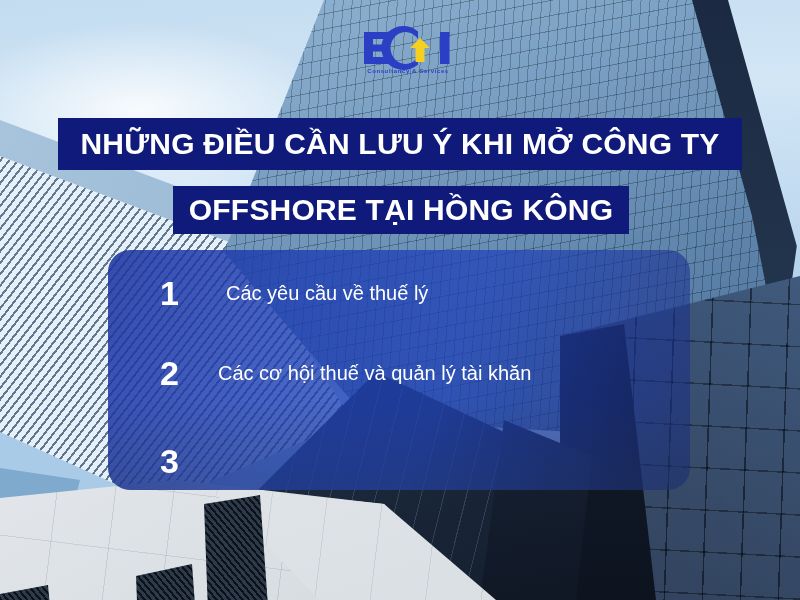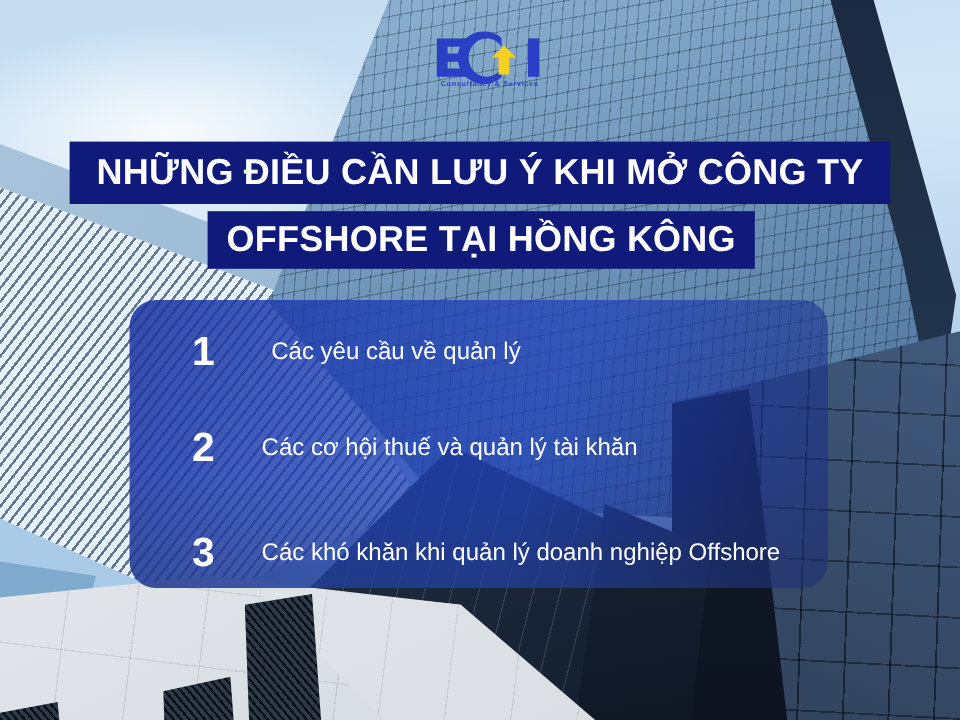--- a/index.html
+++ b/index.html
@@ -161,21 +161,21 @@
     display: flex;
     align-items: center;
     justify-content: center;
     white-space: nowrap;
   }
   #title-band-1 {
     left: 58px; top: 118px; width: 684px; height: 52px;
     font-size: 30px;
   }
   #title-band-2 {
-    left: 173px; top: 176px; width: 456px; height: 48px;
+    left: 173px; top: 186px; width: 456px; height: 48px;
     font-size: 30px;
   }
 
   
   #list-panel {
     position: absolute;
     left: 108px; top: 250px; width: 582px; height: 240px;
     border-radius: 22px;
     background: linear-gradient(112deg,
         rgba(29,53,160,0.88) 0%,
@@ -286,29 +286,28 @@
   </div>
 
   <div class="title-band" id="title-band-1">NHỮNG ĐIỀU CẦN LƯU Ý KHI MỞ CÔNG TY</div>
   <div class="title-band" id="title-band-2">OFFSHORE TẠI HỒNG KÔNG</div>
 
   <div id="list-panel">
     <div class="list-rows">
 
       <div class="list-row" id="list-row-1">
         <div class="row-num">1</div>
-        <div class="row-text">Các yêu cầu về quản lý</div>
+        <div class="row-text">Các yêu cầu về thuế lý</div>
       </div>
 
       <div class="list-row" id="list-row-2">
         <div class="row-num">2</div>
         <div class="row-text">Các cơ hội thuế và quản lý tài khăn</div>
       </div>
 
       <div class="list-row" id="list-row-3">
         <div class="row-num">3</div>
-        <div class="row-text">Các khó khăn khi quản lý doanh nghiệp Offshore</div>
       </div>
 
     </div>
   </div>
 
 </div>
 
 </body></html>

